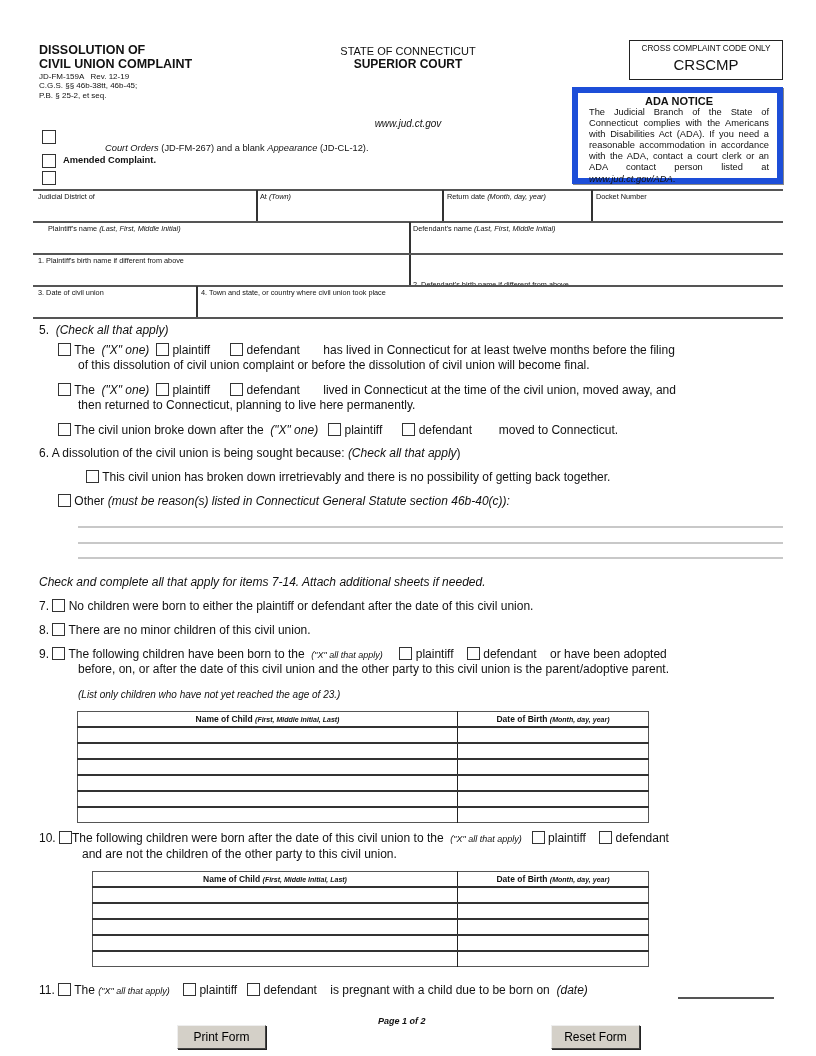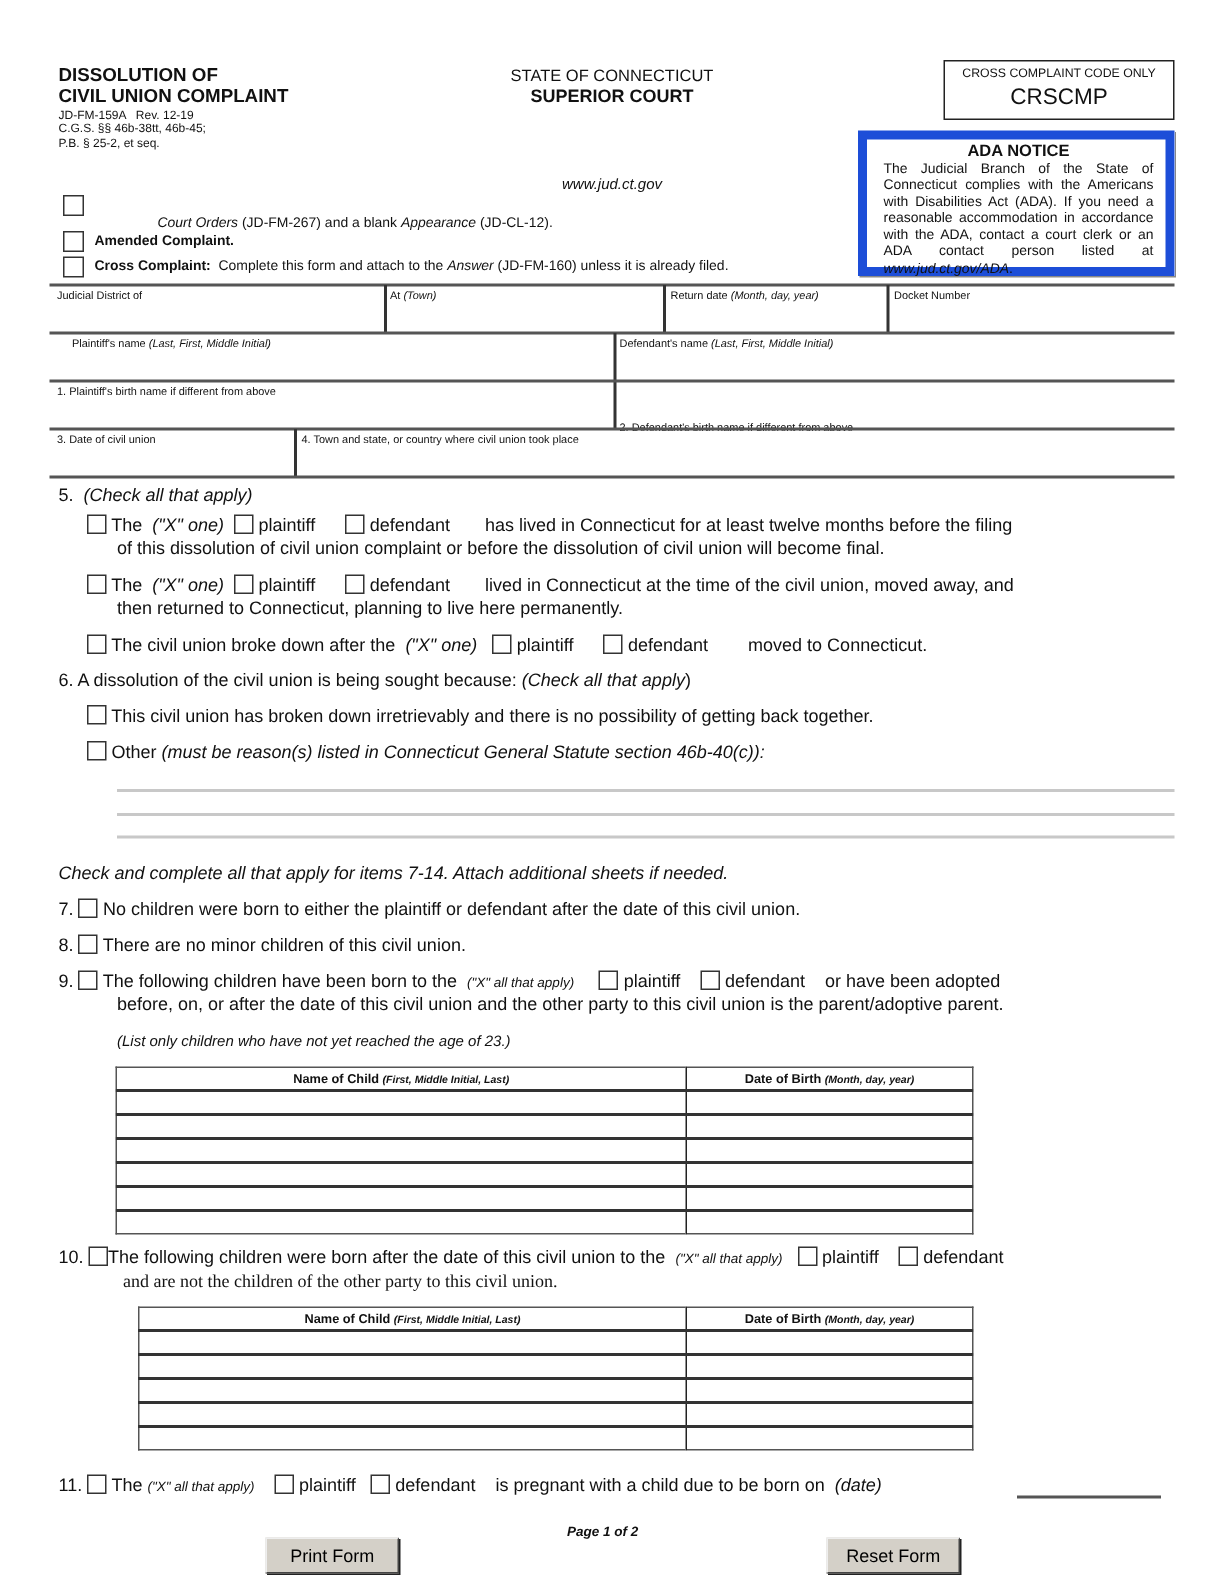--- a/index.html
+++ b/index.html
@@ -81,21 +81,20 @@
 <div class="abs ctype" style="top:130px;width:500px;height:26px;">
   <span class="cb"></span>
   <div class="txt" style="left:63px;top:13px;"><i>Court Orders</i><span> (JD-FM-267) and a blank </span><i>Appearance</i><span> (JD-CL-12).</span></div>
 </div>
 <div class="abs ctype" style="top:154px;width:300px;height:14px;">
   <span class="cb"></span>
   <div class="txt"><b>Amended Complaint.</b></div>
 </div>
 <div class="abs ctype" style="top:171px;width:520px;height:14px;">
   <span class="cb"></span>
-  <div class="txt"><b>Cross Complaint:</b><span style="white-space:pre">  Complete this form and attach to the </span><i>Answer</i><span> (JD-FM-160) unless it is already filed.</span></div>
 </div>
 
 <div class="hline" style="top:189px;"></div>
 <div class="vline" style="left:256px;top:190px;height:32px;"></div>
 <div class="vline" style="left:442px;top:190px;height:32px;"></div>
 <div class="vline" style="left:591px;top:190px;height:32px;"></div>
 <div class="flabel" style="left:38px;top:192px;"><span>Judicial District of</span></div>
 <div class="flabel" style="left:260px;top:192px;"><span>At </span><i>(Town)</i></div>
 <div class="flabel" style="left:447px;top:192px;"><span>Return date </span><i>(Month, day, year)</i></div>
 <div class="flabel" style="left:596px;top:192px;"><span>Docket Number</span></div>
@@ -137,21 +136,21 @@
 
 <div class="t" style="left:58px;top:423px;">
   <span class="cb cbs"></span>
   <span>The civil union broke down after the</span>&nbsp; <i>("X" one)</i>&nbsp;&nbsp;
   <span class="cb cbs"></span> <span>plaintiff</span>&nbsp;&nbsp;&nbsp;&nbsp;&nbsp;
   <span class="cb cbs"></span> <span>defendant</span>&nbsp;&nbsp;&nbsp;&nbsp;&nbsp;&nbsp;&nbsp;
   <span>moved to Connecticut.</span>
 </div>
 
 <div class="t" style="left:39px;top:446px;"><span>6. A dissolution of the civil union is being sought because: </span><i>(Check all that apply</i><span>)</span></div>
-<div class="t" style="left:40px;top:470px;padding-left:18px;">
+<div class="t" style="left:68px;top:470px;padding-left:18px;">
   <span class="cb cbs"></span>
   <span>This civil union has broken down irretrievably and there is no possibility of getting back together.</span>
 </div>
 <div class="t" style="left:58px;top:494px;">
   <span class="cb cbs"></span>
   <span>Other </span><i> (must be reason(s) listed in Connecticut General Statute section 46b-40(c)):</i>
 </div>
 <div class="rule" style="top:526px;"></div>
 <div class="rule" style="top:542px;"></div>
 <div class="rule" style="top:557px;"></div>
@@ -212,21 +211,21 @@
       </tr>
 </tbody>
   </table>
 
 <div class="t" style="left:39px;top:831px;">
   <span>10.</span>
   <span class="cb cbs"></span><span>The following children were born after the date of this civil union to the </span>&nbsp;<span class="sm-it">("X" all that apply)</span>&nbsp;&nbsp;
   <span class="cb cbs"></span> <span>plaintiff</span>&nbsp;&nbsp;&nbsp;
   <span class="cb cbs"></span> <span>defendant</span>
 </div>
-<div class="t" style="left:82px;top:847px;font-family:Liberation Serif, serif;">and are not the children of the other party to this civil union.</div>
+<div class="t" style="left:82px;top:847px;">and are not the children of the other party to this civil union.</div>
 
 <table class="ctable" style="left:92px;top:871px;width:557px;">
   <tbody>
       <tr>
     <th style="width:365px;"><span>Name of Child </span><i> (First, Middle Initial, Last)</i></th>
     <th class="c2"><span>Date of Birth </span><i>(Month, day, year)</i></th>
   </tr>
   <tr>
         <td></td>
         <td class="c2"></td>

